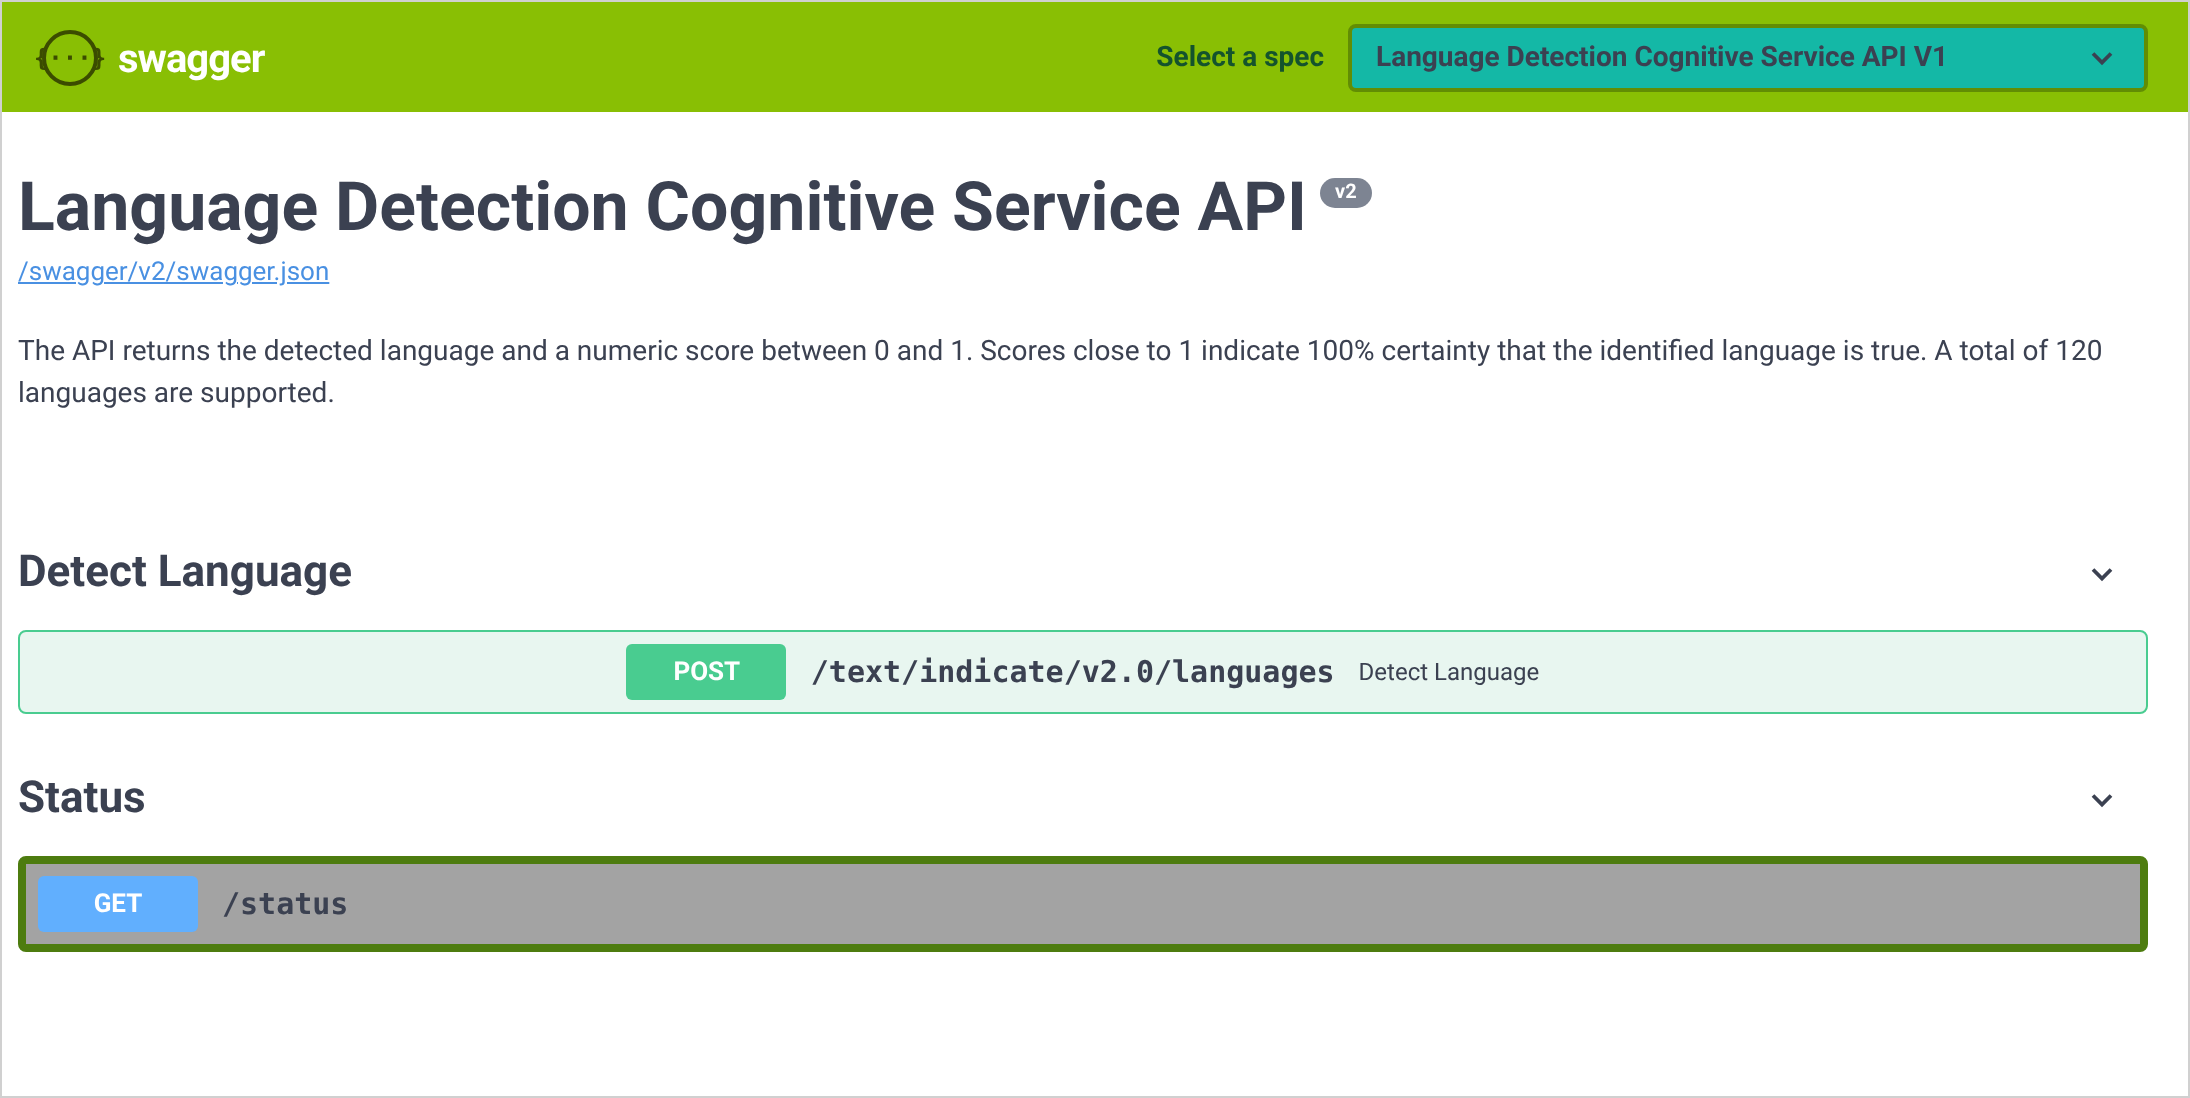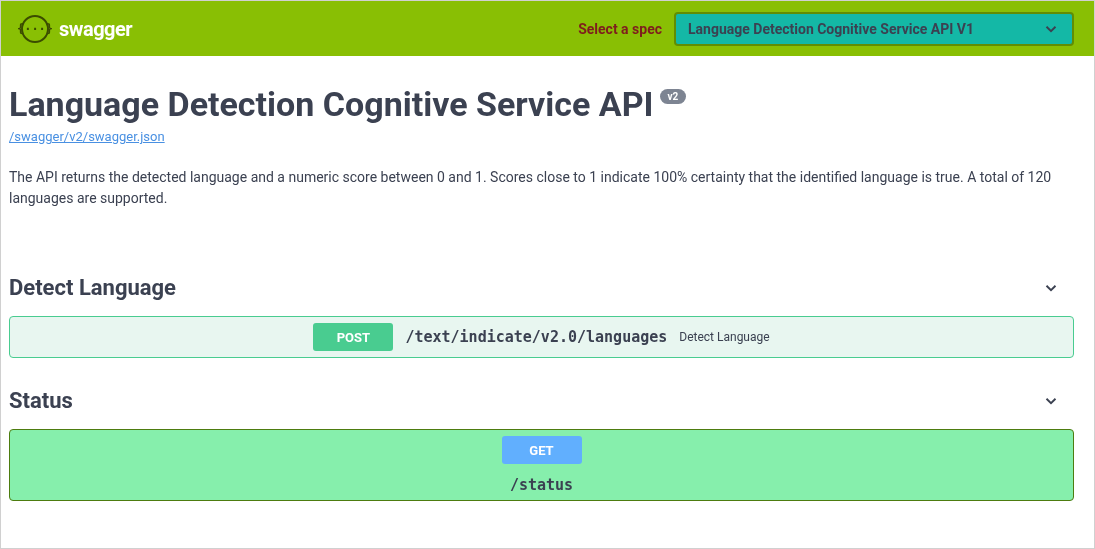--- a/index.html
+++ b/index.html
@@ -47,21 +47,21 @@
   font-size: 20px;
   font-weight: 700;
   letter-spacing: -0.5px;
 }
 .topbar-right {
   display: flex;
   align-items: center;
   gap: 12px;
 }
 .spec-label {
-  color: #7f1d1d;
+  color: #14532d;
   font-weight: 700;
   font-size: 14px;
 }
 .spec-select {
   width: 400px;
   height: 34px;
   border: 2px solid #628d04;
   border-radius: 4px;
   background: #14b8a6;
   padding: 0 12px;
@@ -132,23 +132,22 @@
   align-items: center;
   padding: 6px;
   gap: 12px;
 }
 .operation.post {
   background: #e8f6f0;
   border: 1px solid #49cc90;
   justify-content: center;
 }
 .operation.get {
-  background: #86efac;
-  border: 1px solid #4d7c0f;
-  flex-direction: column;
+  background: #a3a3a3;
+  border: 4px solid #4d7c0f;
 }
 .method-badge {
   color: #fff;
   font-weight: 700;
   font-size: 13px;
   width: 80px;
   height: 28px;
   border-radius: 3px;
   display: flex;
   align-items: center;

